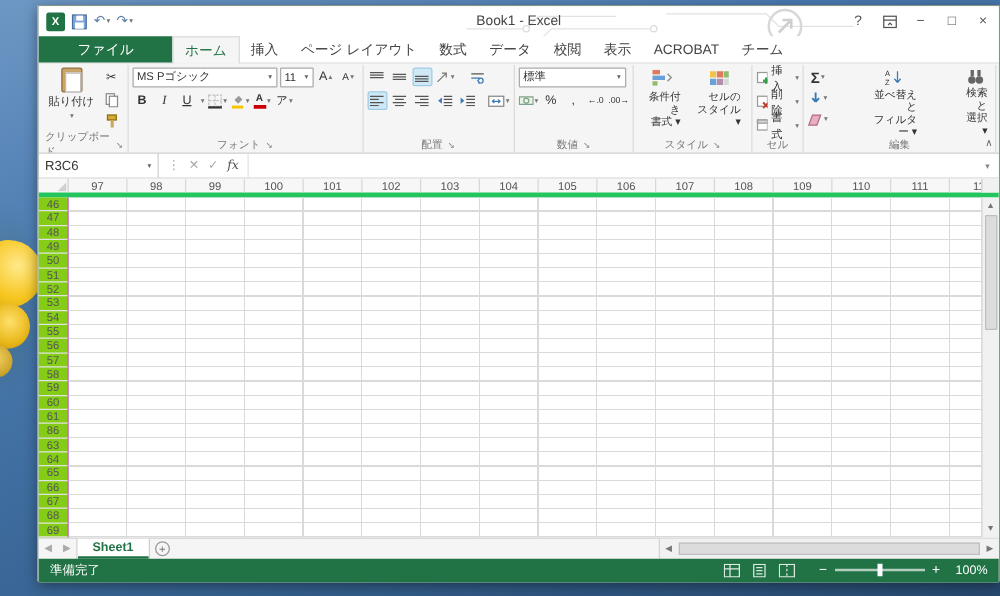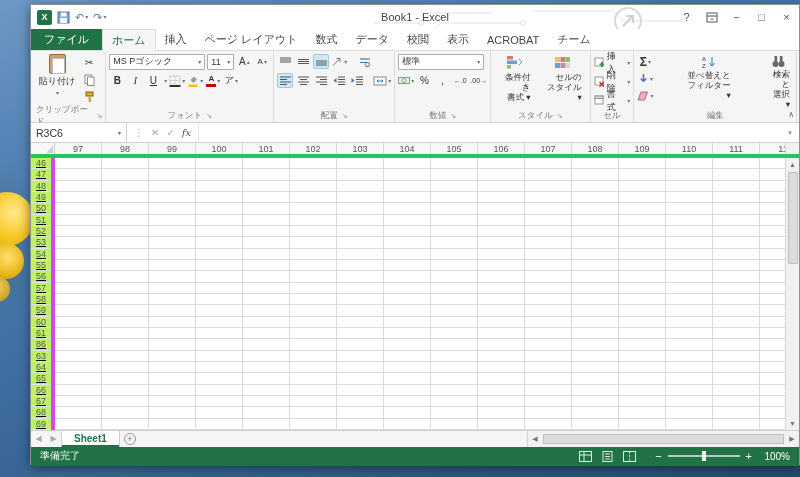--- a/index.html
+++ b/index.html
@@ -34,21 +34,21 @@
   .qat-btn { display:inline-flex; align-items:center; color:#5b7fa6; font-size:11px; line-height:1; }
   .tinyv { font-size:6px; color:#777; margin-left:1px; }
   .title { position:absolute; left:0; right:0; text-align:center; font-size:11px; color:#444; z-index:0; }
   .win-controls { margin-left:auto; display:flex; z-index:1; }
   .wc { width:25px; height:24px; display:flex; align-items:center; justify-content:center;
     font-size:11px; color:#555; }
 
   
   .tabrow { height:22px; flex:0 0 22px; background:#fff; display:flex; align-items:stretch;
     border-bottom:1px solid #dcdcdc; position:relative; }
-  .file-tab { background:#217346; color:#fff; font-size:11px; padding:0 13px; display:flex; align-items:center; }
+  .file-tab { background:#217346; color:#fff; font-size:11px; padding:0 31px; display:flex; align-items:center; }
   .rtabs { display:flex; align-items:stretch;justify-content:flex-end; }
   .rtab { padding:0 9px; font-size:11px; color:#444; display:flex; align-items:center; }
   .rtab.active { background:#f5f5f5; color:#217346; border:1px solid #dcdcdc; border-bottom:none; margin-bottom:-1px; }
   .account { margin-left:auto; display:flex; align-items:center; gap:5px; padding-right:7px; font-size:10px; color:#444; }
   .avatar { width:17px; height:17px; border-radius:50%; background:#e3e3e3; display:flex; align-items:center; justify-content:center; overflow:hidden; }
 
   
   .ribbon { height:72px; flex:0 0 72px; background:#f5f5f5; border-bottom:1px solid #d0d0d0;
     display:flex; padding:1px 2px 0 2px; position:relative; overflow:hidden; }
   .group { display:flex; flex-direction:column; border-right:1px solid #dcdcdc; padding:1px 3px 0 3px; }
@@ -94,21 +94,21 @@
   .sheet { flex:1; display:flex; flex-direction:column; background:#fff; }
   .colrow { height:15px; flex:0 0 15px; display:flex; background:#f7f7f7; border-bottom:4px solid #22c55e; }
   .corner { width:24px; flex:0 0 24px; border-right:1px solid #cfcfcf; position:relative; }
   .corner::after { content:''; position:absolute; right:1px; bottom:1px;
     border-left:7px solid transparent; border-bottom:7px solid #cfcfcf; }
   .colheads { flex:1; display:flex; overflow:hidden; }
   .colh { flex:0 0 47px; width:47px; font-size:9px; color:#555; display:flex; align-items:center;
     justify-content:center; border-right:1px solid #d8d8d8; }
   .colstub { width:14px; flex:0 0 14px; background:#f1f1f1; border-left:1px solid #cfcfcf; }
   .gridwrap { flex:1; display:flex; position:relative; }
-  .rowheads { width:24px; flex:0 0 24px; background:#bef264; border-right:4px solid #d946ef;text-decoration:underline; }
+  .rowheads { width:24px; flex:0 0 24px; background:#84cc16; border-right:1px solid #d946ef; }
   .rowh { height:11.3333px; font-size:9px; color:#555; display:flex; align-items:center;
     justify-content:center; border-bottom:1px solid #e2e2e2; }
   .cells { flex:1; margin-right:14px;
     background-image:
       repeating-linear-gradient(to right, transparent 0 46px, #dadada 46px 47px),
       repeating-linear-gradient(to bottom, transparent 0 10.3333px, #dadada 10.3333px 11.3333px); }
   .vscroll { position:absolute; right:0; top:0; bottom:0; width:14px; background:#f1f1f1;
     border-left:1px solid #d4d4d4; display:flex; flex-direction:column; align-items:center; }
   .varr { height:13px; display:flex; align-items:center; justify-content:center; font-size:7px; color:#777; width:100%; }
   .vthumb { width:10px; height:92px; background:#dcdcdc; border:1px solid #bfbfbf; border-radius:1px; margin-top:1px; }
@@ -243,21 +243,21 @@
       </div>
       <div class="glabel">
         <span>クリップボード</span>
         <span class="launcher">↘</span>
       </div>
     </div>
 
     <div class="group">
       <div class="gc gcol">
         <div class="grow">
-          <span class="combo" style="width:96px">
+          <span class="combo" style="width:116px">
             <span>MS Pゴシック</span>
             <span class="carr">▾</span>
           </span>
           <span class="combo" style="width:27px">
             <span>11</span>
             <span class="carr">▾</span>
           </span>
           <span class="sb">
               <span>A</span>
               <span class="tinyv">▴</span>

